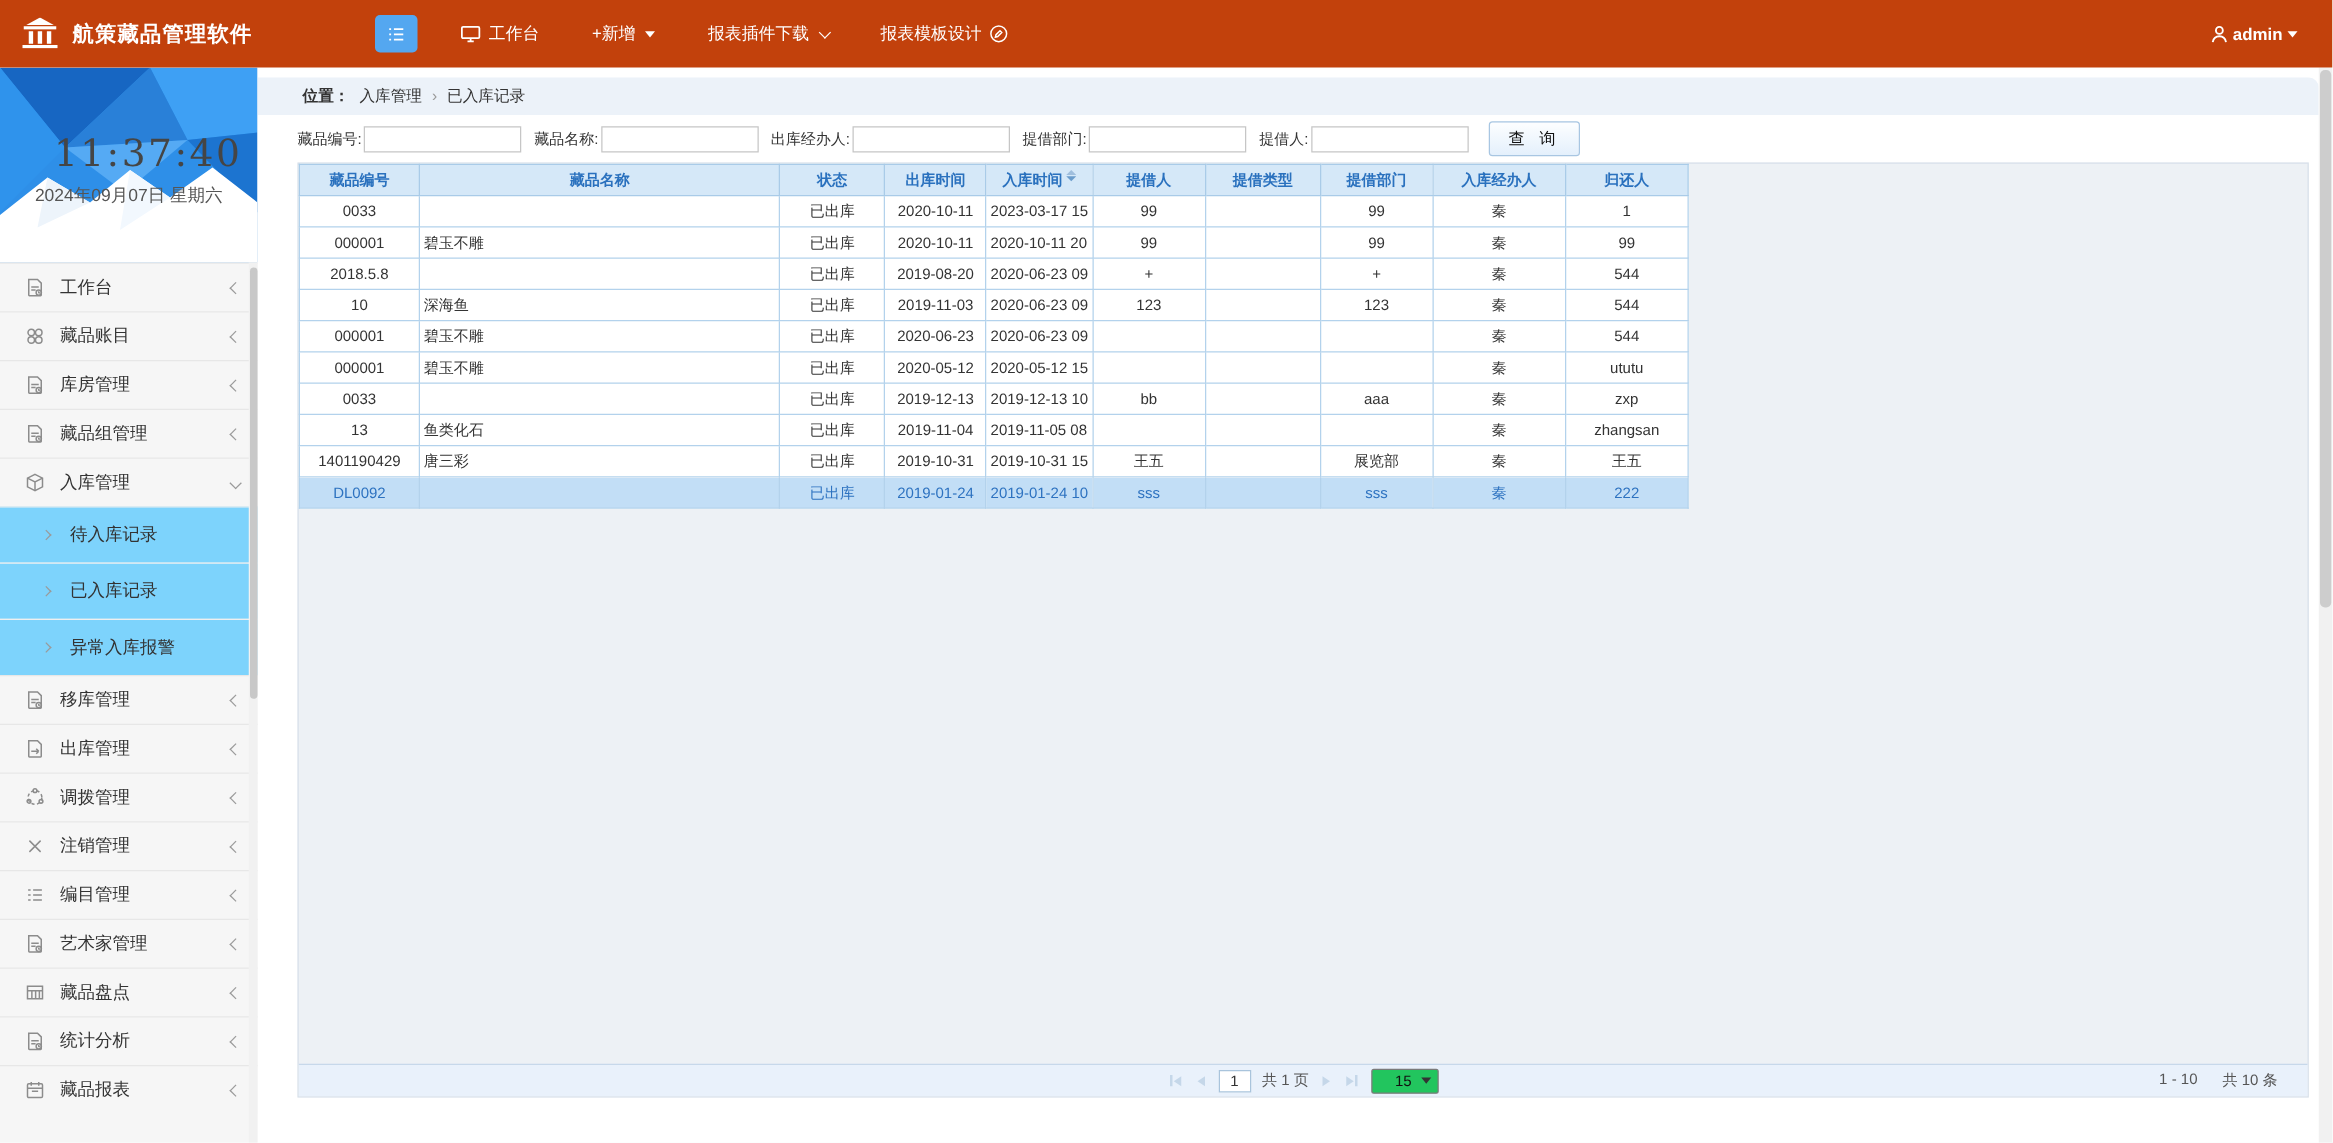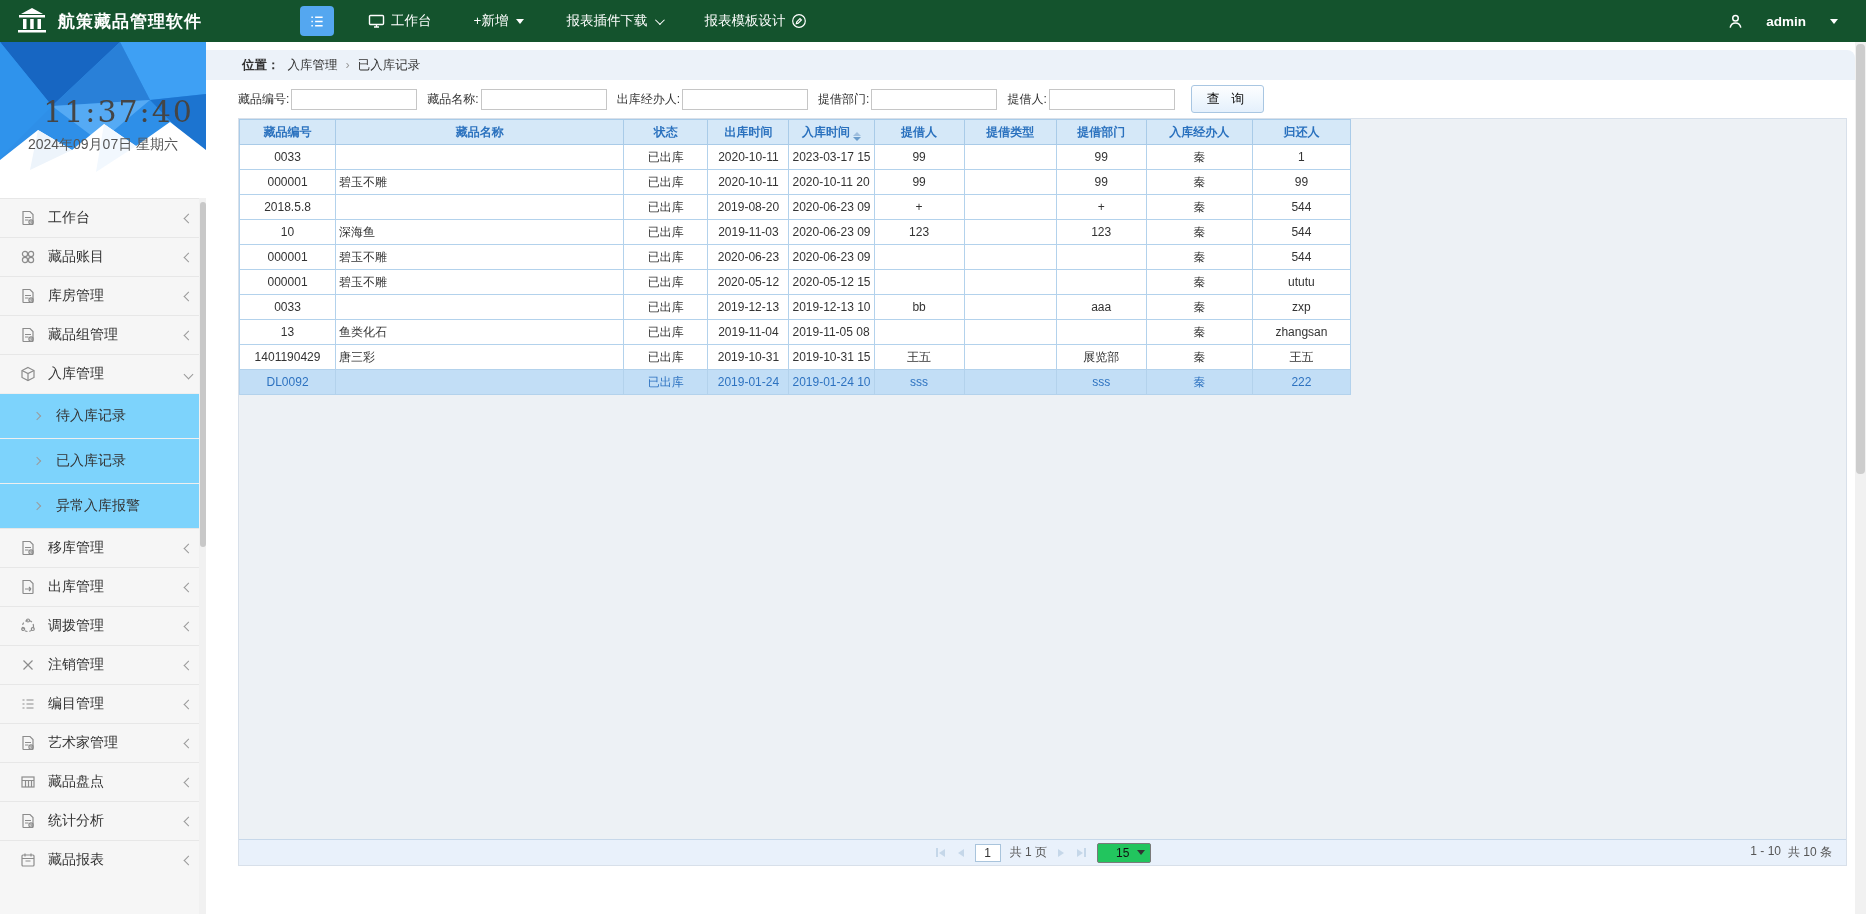--- a/index.html
+++ b/index.html
@@ -1,28 +1,28 @@
 <!DOCTYPE html>
 <html><head>
 <meta charset="utf-8">
 <style>
   * { box-sizing: border-box; margin: 0; padding: 0; }
   html,body { width:1866px; height:914px; overflow:hidden;
     font-family:"Liberation Sans","DejaVu Sans",sans-serif; background:#fff; }
 
   
-  .topbar { height:42px; background:#14532d; display:flex; align-items:center; color:#fff; position:relative; z-index:5; }
+  .topbar { height:54px; background:#c2410c; display:flex; align-items:center; color:#fff; position:relative; z-index:5; }
   .brand { width:300px; display:flex; align-items:center; padding-left:16px; gap:10px; }
   .brand-title { font-size:17px; font-weight:bold; letter-spacing:1px; }
   .menu-toggle { width:34px; height:30px; background:#54A7F0; border-radius:4px; display:flex; align-items:center; justify-content:center; margin-right:34px; }
   .top-item { display:flex; align-items:center; gap:6px; font-size:13.5px; margin-right:42px; cursor:pointer; }
   .caret-solid { width:0; height:0; border-left:4px solid transparent; border-right:4px solid transparent; border-top:5px solid #fff; margin-left:2px; }
   .chev-down-thin { width:7px; height:7px; border-right:1.5px solid #fff; border-bottom:1.5px solid #fff; transform:rotate(45deg) translateY(-2px); margin-left:2px; }
   .top-spacer { flex:1; }
-  .user-area { display:flex; align-items:center; gap:22px; padding-right:28px; font-size:13.5px; font-weight:bold; }
+  .user-area { display:flex; align-items:center; gap:2px; padding-right:28px; font-size:13.5px; font-weight:bold; }
   .ic { display:inline-flex; align-items:center; justify-content:center; }
   .ic svg { display:block; }
 
   
   .app { display:flex; height:872px; }
 
   
   .sidebar { width:206px; background:#F6F6F6; position:relative; flex:none; }
   .side-head { height:156px; position:relative; overflow:hidden; }
   .side-head svg.poly { position:absolute; inset:0; }
@@ -56,38 +56,38 @@
   
   .datagrid { margin-left:32px; margin-right:8px; height:748px; background:#EDF1F5; border:1px solid #D8E0EA; position:relative; }
   table.dg { border-collapse:collapse; table-layout:fixed; width:1112px; background:#fff; }
   table.dg th { background:#D5E8F8; color:#2A71BE; font-size:12px; font-weight:bold; height:25px;
     border:1px solid #A9CBE8; padding:0 2px; white-space:nowrap; overflow:hidden; }
   table.dg td { font-size:12px; color:#333; height:25px; border:1px solid #B3D2EC; background:#fff;
     padding:0 3px; white-space:nowrap; overflow:hidden; text-align:center; }
   table.dg { border:1px solid #85B3D8; }
   table.dg td.al { text-align:left; }
   table.dg tr.selected td { background:#C2DEF6; color:#2D72C0; }
-  .th-flex { display:inline-flex; align-items:flex-end; gap:3px; }
+  .th-flex { display:inline-flex; align-items:flex-start; gap:3px; }
   .sort { display:inline-flex; flex-direction:column; gap:1px; }
   .sort .up { width:0;height:0;border-left:4px solid transparent;border-right:4px solid transparent;border-bottom:4px solid #9FBEDD; }
   .sort .dn { width:0;height:0;border-left:4px solid transparent;border-right:4px solid transparent;border-top:4px solid #6B9CCB; }
 
   
   .pager { position:absolute; left:0; right:0; bottom:0; height:26px; background:#E9F1FB; border-top:1px solid #C7D8EA;
     display:flex; align-items:center; justify-content:center; font-size:12px; color:#555; }
   .pg-group { display:flex; align-items:center; gap:9px; }
   .pg-btn { display:inline-flex; align-items:center; gap:1px; cursor:default; padding:2px; }
   .tri-l { width:0;height:0;border-top:4.5px solid transparent;border-bottom:4.5px solid transparent;border-right:6px solid #C5D7E9; }
   .tri-r { width:0;height:0;border-top:4.5px solid transparent;border-bottom:4.5px solid transparent;border-left:6px solid #C5D7E9; }
   .pg-bar { width:2px; height:9px; background:#C5D7E9; }
   .pg-input { width:26px; height:18px; border:1px solid #A9C4DC; text-align:center; font-size:12px; color:#333; }
   .pg-select { display:inline-flex; align-items:center; gap:8px; background:#22c55e; border:1px solid #7A7A7A; border-radius:2px;
     height:20px; padding:0 5px 0 18px; color:#111; cursor:pointer; }
   .pg-select .sel-caret { width:0;height:0;border-left:4px solid transparent;border-right:4px solid transparent;border-top:5px solid #333; }
-  .pager-right { position:absolute; right:14px; display:flex; gap:7px; color:#555; }
+  .pager-right { position:absolute; right:24px; display:flex; gap:20px; color:#555; }
 
   
   .page-scroll { width:11px; background:#F1F1F1; position:relative; flex:none; }
   .page-thumb { position:absolute; top:2px; left:1px; width:9px; height:430px; background:#CDCDCD; border-radius:4px; }
 </style>
 </head>
 <body>
 
 <div class="topbar">
   <div class="brand">

